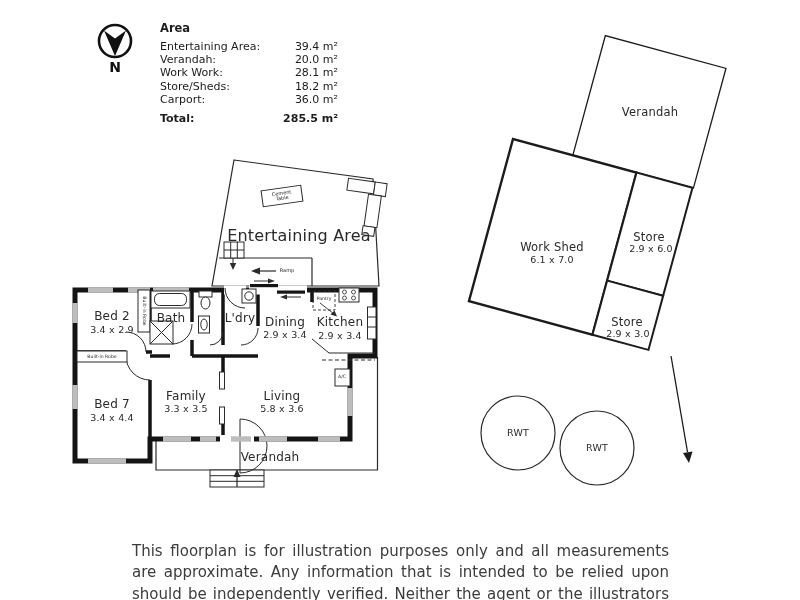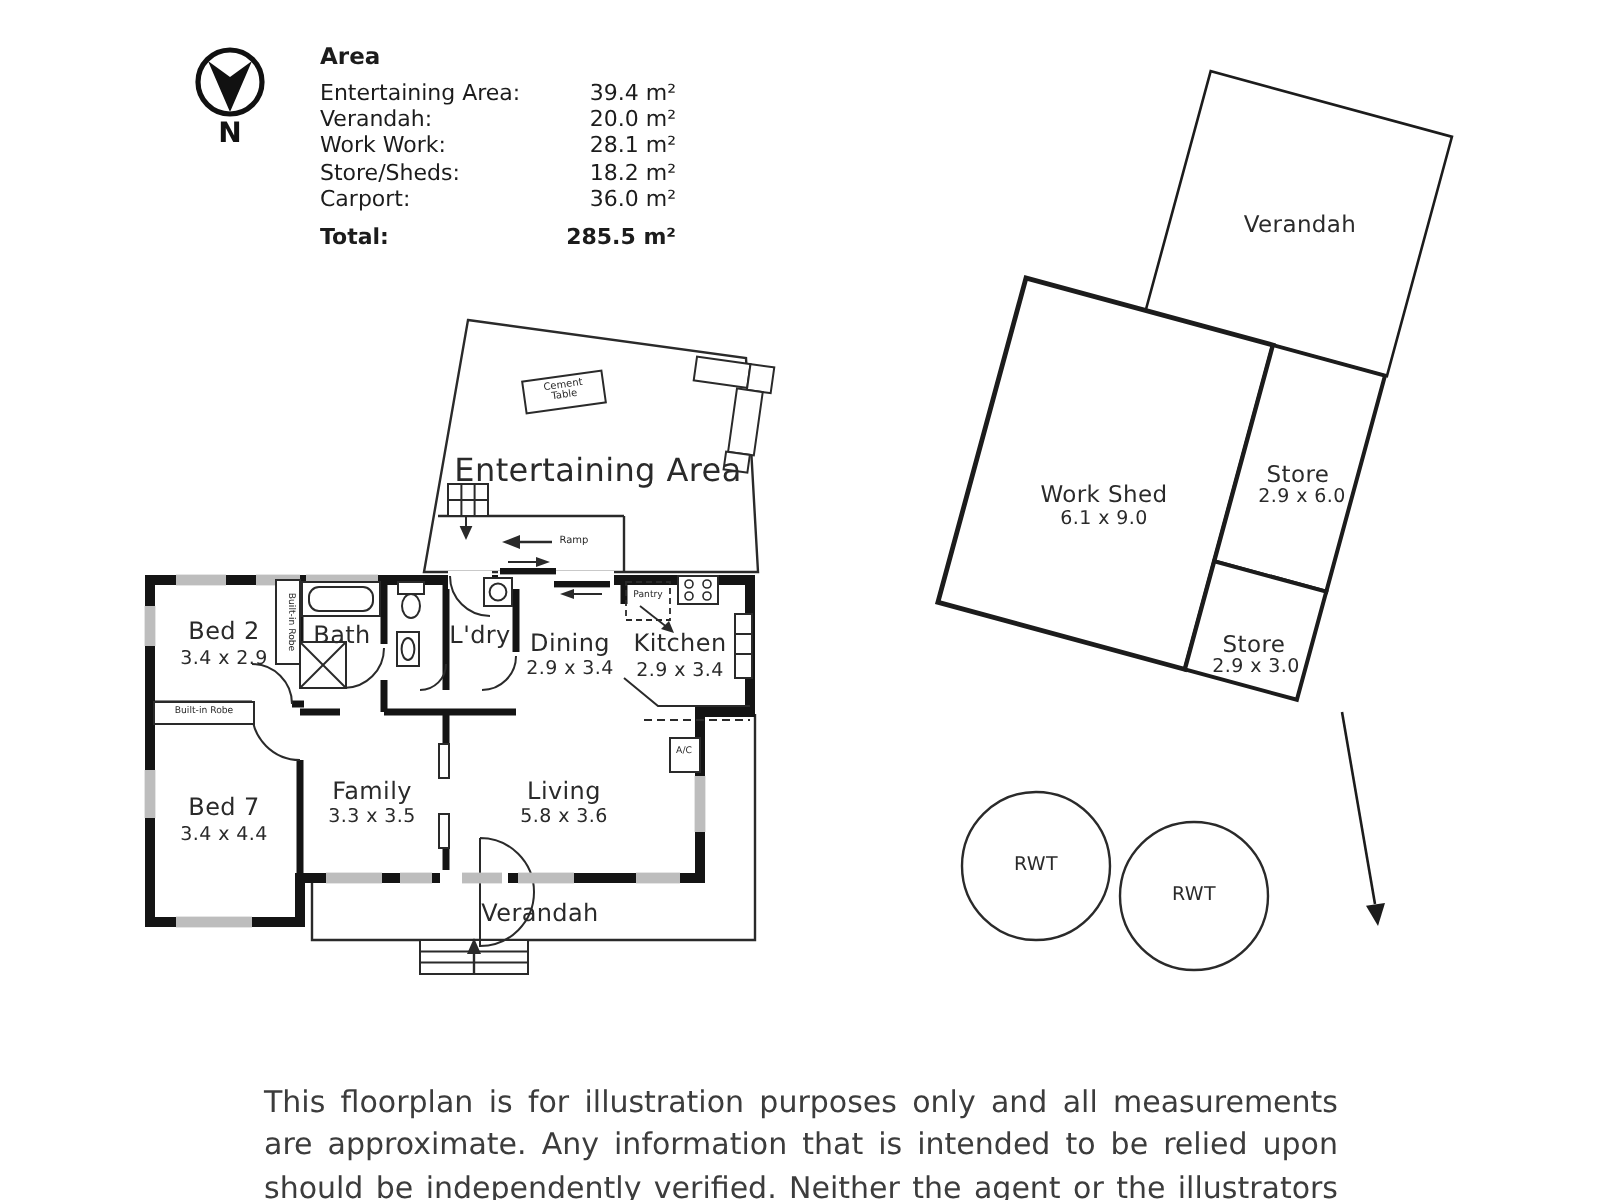--- a/index.html
+++ b/index.html
@@ -255,21 +255,21 @@
   <div class="lbl fs10" style="left:186px;top:409px;">3.3 x 3.5</div>
   <div class="lbl fs12" style="left:282px;top:396px;">Living</div>
   <div class="lbl fs10" style="left:282px;top:409px;">5.8 x 3.6</div>
   <div class="lbl fs12" style="left:270px;top:457px;">Verandah</div>
   <div class="lbl tiny2 rot90" style="left:144px;top:311px;">Built-in Robe</div>
   <div class="lbl tiny2" style="left:102px;top:357px;">Built-in Robe</div>
   <div class="lbl tiny2" style="left:342px;top:377px;">A/C</div>
 
   <div class="lbl fs11" style="left:650px;top:112px;">Verandah</div>
   <div class="lbl fs11" style="left:552px;top:247px;">Work Shed</div>
-  <div class="lbl fs9" style="left:552px;top:260px;">6.1 x 9.0</div>
+  <div class="lbl fs9" style="left:552px;top:260px;">6.1 x 7.0</div>
   <div class="lbl fs11" style="left:649px;top:237px;">Store</div>
   <div class="lbl fs9" style="left:651px;top:249px;">2.9 x 6.0</div>
   <div class="lbl fs11" style="left:627px;top:322px;">Store</div>
   <div class="lbl fs9" style="left:628px;top:334px;">2.9 x 3.0</div>
   <div class="lbl fs9" style="left:518px;top:433px;">RWT</div>
   <div class="lbl fs9" style="left:597px;top:448px;">RWT</div>
 
   <div class="disclaimer">This floorplan is for illustration purposes only and all measurements are approximate. Any information that is intended to be relied upon should be independently verified. Neither the agent or the illustrators take any responsibility for any omission, wrongful inclusion or typographical error which may occur in this drawing as it is intended as an artist's impression only. While every endeavor has been made to verify the correct details in this floor plan, neither the agent, vendor, nor illustrators accept any responsibility for any error or omission.</div>
 
 </div>

